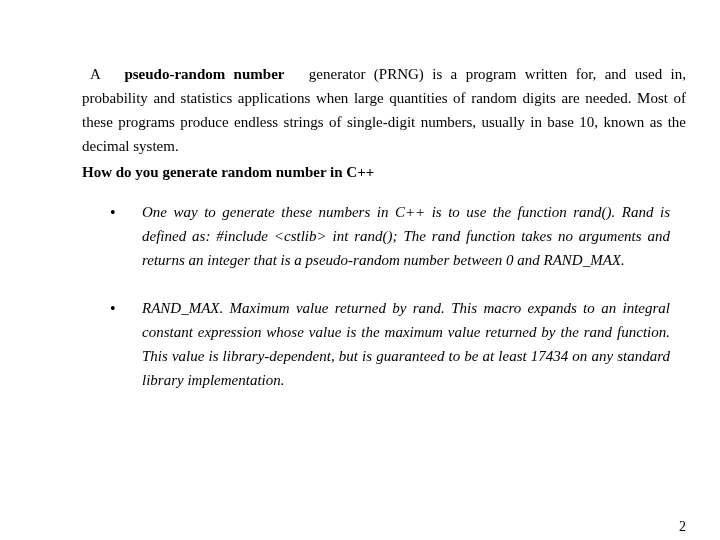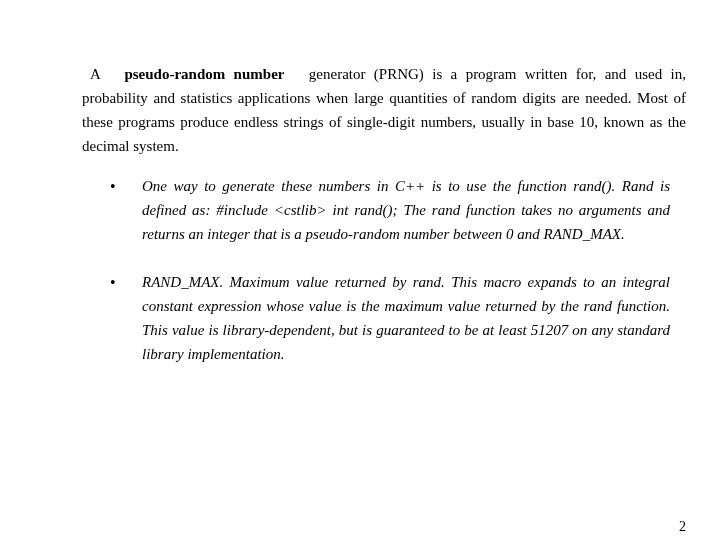--- a/index.html
+++ b/index.html
@@ -75,30 +75,31 @@
   </style>
 </head>
 <body>
 
 <div class="page">
 
   <p class="paragraph">
     <span>A </span><span class="bold">pseudo-random number</span><span> generator (PRNG) is a program written for, and used in, probability and statistics applications when large quantities of random digits are needed. Most of these programs produce endless strings of single-digit numbers, usually in base 10, known as the decimal system.</span>
   </p>
 
+  <p class="heading">How do you generate random number in C++</p>
 
   <div class="bullet-list">
 
     <div class="bullet-item">
       <span class="bullet-symbol">•</span>
       <span class="bullet-text">One way to generate these numbers in C++ is to use the function rand(). Rand is defined as: #include &lt;cstlib&gt; int rand(); The rand function takes no arguments and returns an integer that is a pseudo-random number between 0 and RAND_MAX.</span>
     </div>
 
     <div class="bullet-item">
       <span class="bullet-symbol">•</span>
-      <span class="bullet-text">RAND_MAX. Maximum value returned by rand. This macro expands to an integral constant expression whose value is the maximum value returned by the rand function. This value is library-dependent, but is guaranteed to be at least 51207 on any standard library implementation.</span>
+      <span class="bullet-text">RAND_MAX. Maximum value returned by rand. This macro expands to an integral constant expression whose value is the maximum value returned by the rand function. This value is library-dependent, but is guaranteed to be at least 17434 on any standard library implementation.</span>
     </div>
 
   </div>
 
   <div class="page-number">2</div>
 
 </div>
 
 </body></html>

